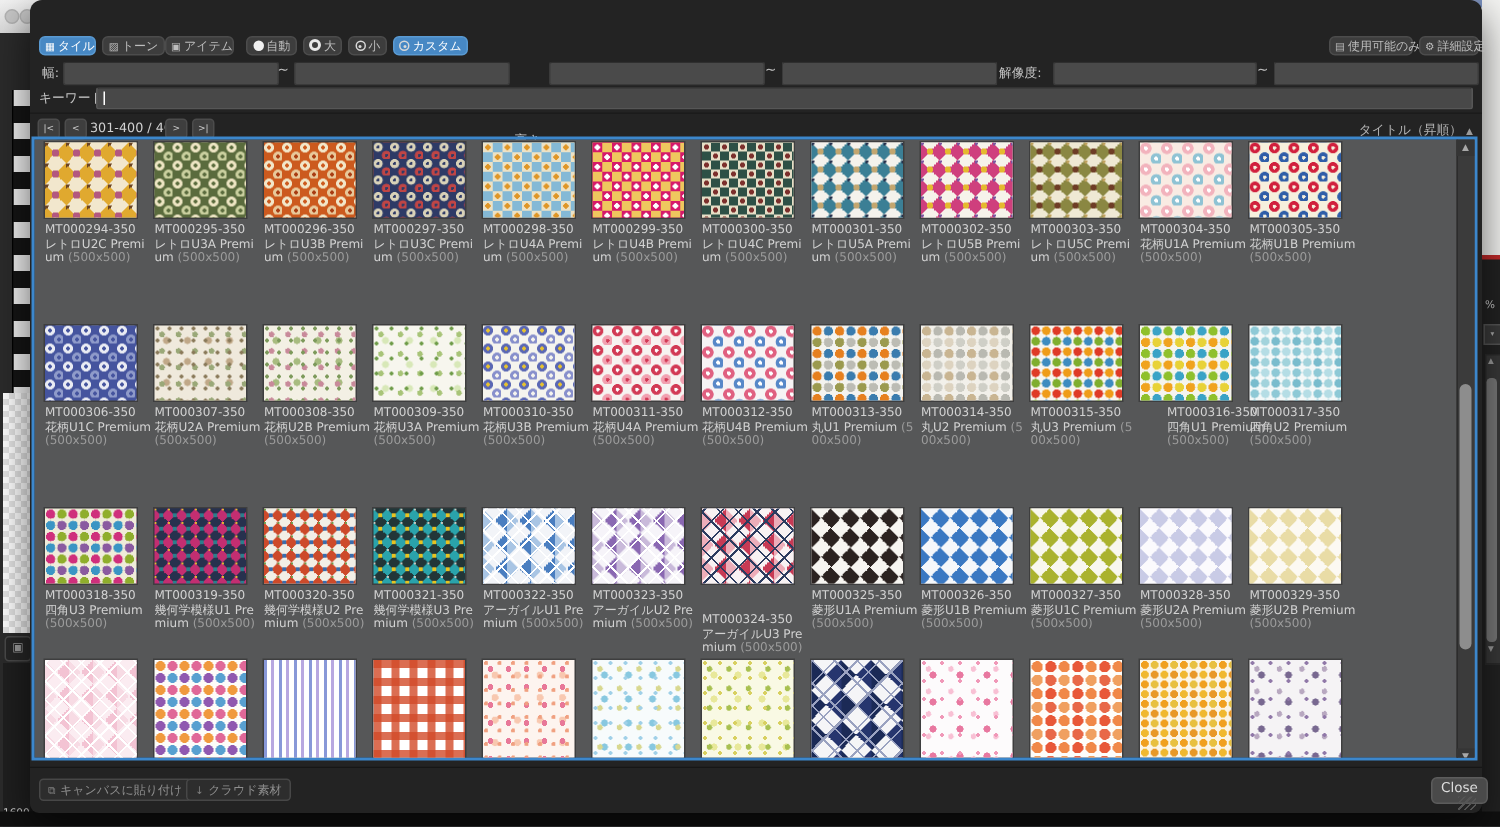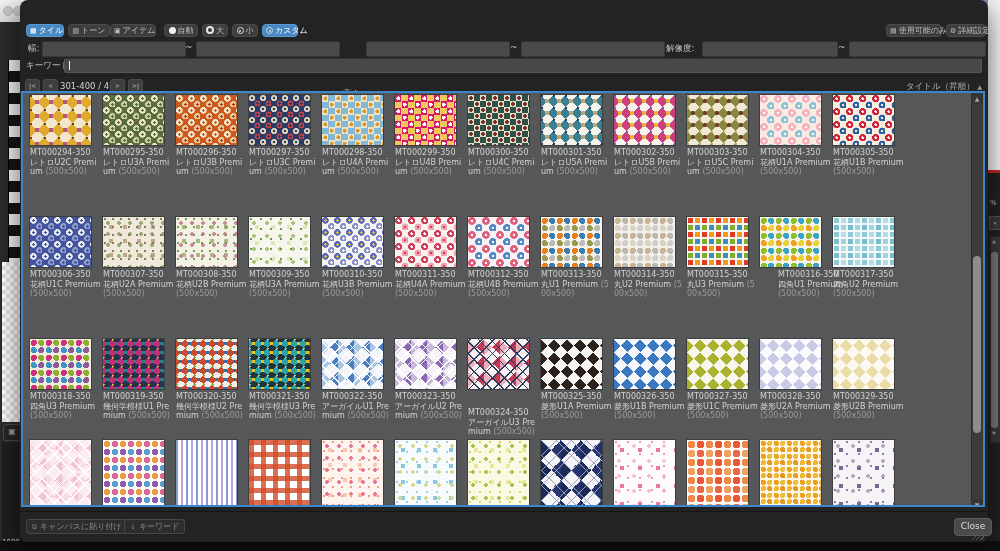--- a/index.html
+++ b/index.html
@@ -113,21 +113,21 @@
 
 <div class="abs" id="dialog">
 
   <div class="abs" id="toolbar">
     <div class="abs tbtn active" style="left:6px;width:38px;"><span class="ticon">▦</span><span>タイル</span></div>
     <div class="abs tbtn" style="left:48px;width:42px;"><span class="ticon">▨</span><span>トーン</span></div>
     <div class="abs tbtn" style="left:90px;width:46px;"><span class="ticon">▣</span><span>アイテム</span></div>
     <div class="abs tbtn" style="left:144px;width:34px;"><span class="circ full"></span><span>自動</span></div>
     <div class="abs tbtn" style="left:182px;width:26px;"><span class="circ big"></span><span>大</span></div>
     <div class="abs tbtn" style="left:212px;width:26px;"><span class="circ small"><i></i></span><span>小</span></div>
-    <div class="abs tbtn active" style="left:242px;width:36px;"><span class="circ small"><i></i></span><span>カスタム</span></div>
+    <div class="abs tbtn active" style="left:242px;width:50px;"><span class="circ small"><i></i></span><span>カスタム</span></div>
     <div class="abs tbtn" style="left:866px;width:56px;"><span class="ticon">▤</span><span>使用可能のみ</span></div>
     <div class="abs tbtn" style="left:926px;width:40px;"><span class="ticon">⚙</span><span>詳細設定</span></div>
   </div>
 
   <div class="abs" id="filters">
     <div class="abs flabel" style="left:8px;">幅:</div>
     <input class="abs fin" style="left: 22px; width: 138px;" value="">
     <div class="abs tilde" style="left:165px;">~</div>
     <input class="abs fin" style="left: 176px; width: 138px;" value="">
     <div class="abs flabel" style="left:323px;margin-top:45px;">高さ:</div>
@@ -242,17 +242,17 @@
       <div class="thumb" style="left: 445px; top: 347px; width: 61px; height: 74px; background-color: rgb(249, 249, 228); background-image: radial-gradient(1.4px at 2px 2px, rgb(216, 208, 96) 97%, transparent), radial-gradient(1.9px at 5px 6px, rgb(168, 192, 80) 97%, transparent), radial-gradient(2.4px at 8px 10px, rgb(232, 232, 154) 97%, transparent); background-size: 10px 10px, 13px 13px, 16px 16px; background-position: 0px 0px, 0px 0px, 0px 0px;"></div>
       <div class="thumb" style="left: 518px; top: 347px; width: 61px; height: 74px; background-color: rgb(245, 245, 247); background-image: repeating-linear-gradient(45deg, transparent 0px, transparent 9.4px, rgb(154, 162, 192) 0px, rgb(154, 162, 192) 10.6px), repeating-linear-gradient(-45deg, transparent 0px, transparent 9.4px, rgb(154, 162, 192) 0px, rgb(154, 162, 192) 10.6px), conic-gradient(from 45deg, rgb(38, 53, 110) 0deg, rgb(38, 53, 110) 25%, rgb(245, 245, 247) 0deg, rgb(245, 245, 247) 50%, rgb(27, 42, 86) 0deg, rgb(27, 42, 86) 75%, rgb(245, 245, 247) 0deg); background-size: auto, auto, 20px 20px; background-position: 0px 0px, 0px 0px, 0px 0px;"></div>
       <div class="thumb" style="left: 591px; top: 347px; width: 61px; height: 74px; background-color: rgb(253, 251, 252); background-image: radial-gradient(1.4px at 2px 2px, rgb(240, 152, 184) 97%, transparent), radial-gradient(1.9px at 5px 6px, rgb(248, 192, 212) 97%, transparent), radial-gradient(2.4px at 8px 10px, rgb(232, 120, 160) 97%, transparent); background-size: 12px 12px, 15px 15px, 18px 18px; background-position: 0px 0px, 0px 0px, 0px 0px;"></div>
       <div class="thumb" style="left: 664px; top: 347px; width: 61px; height: 74px; background-color: rgb(254, 253, 250); background-image: radial-gradient(3.78px at 4.5px 4.5px, rgb(240, 136, 72) 97%, transparent), radial-gradient(3.78px at 13.5px 4.5px, rgb(232, 88, 56) 97%, transparent), radial-gradient(3.78px at 4.5px 13.5px, rgb(240, 160, 96) 97%, transparent), radial-gradient(3.78px at 13.5px 13.5px, rgb(232, 104, 72) 97%, transparent); background-size: 18px 18px, 18px 18px, 18px 18px, 18px 18px; background-position: 0px 0px, 0px 0px, 0px 0px, 0px 0px;"></div>
       <div class="thumb" style="left: 737px; top: 347px; width: 61px; height: 74px; background-color: rgb(251, 245, 232); background-image: radial-gradient(2.73px at 3.25px 3.25px, rgb(240, 160, 32) 97%, transparent), radial-gradient(2.73px at 9.75px 3.25px, rgb(232, 192, 64) 97%, transparent), radial-gradient(2.73px at 3.25px 9.75px, rgb(240, 184, 48) 97%, transparent), radial-gradient(2.73px at 9.75px 9.75px, rgb(232, 152, 40) 97%, transparent); background-size: 13px 13px, 13px 13px, 13px 13px, 13px 13px; background-position: 0px 0px, 0px 0px, 0px 0px, 0px 0px;"></div>
       <div class="thumb" style="left: 810px; top: 347px; width: 61px; height: 74px; background-color: rgb(245, 243, 245); background-image: radial-gradient(1.4px at 2px 2px, rgb(144, 120, 168) 97%, transparent), radial-gradient(1.9px at 5px 6px, rgb(184, 168, 192) 97%, transparent), radial-gradient(2.4px at 8px 10px, rgb(120, 104, 144) 97%, transparent); background-size: 12px 12px, 15px 15px, 18px 18px; background-position: 0px 0px, 0px 0px, 0px 0px;"></div>
     </div>
 
   <div class="abs" id="footer">
     <div class="abs fbtn" style="left:6px;"><span class="ficon">⧉</span><span>キャンバスに貼り付け</span></div>
-    <div class="abs fbtn" style="left:104px;"><span class="ficon">↓</span><span>キーワード</span></div>
+    <div class="abs fbtn" style="left:104px;"><span class="ficon">↓</span><span>クラウド素材</span></div>
     <div class="abs" id="close-btn">Close</div>
     <div class="abs" id="grip"></div>
   </div>
 </div>
 
 </body></html>

